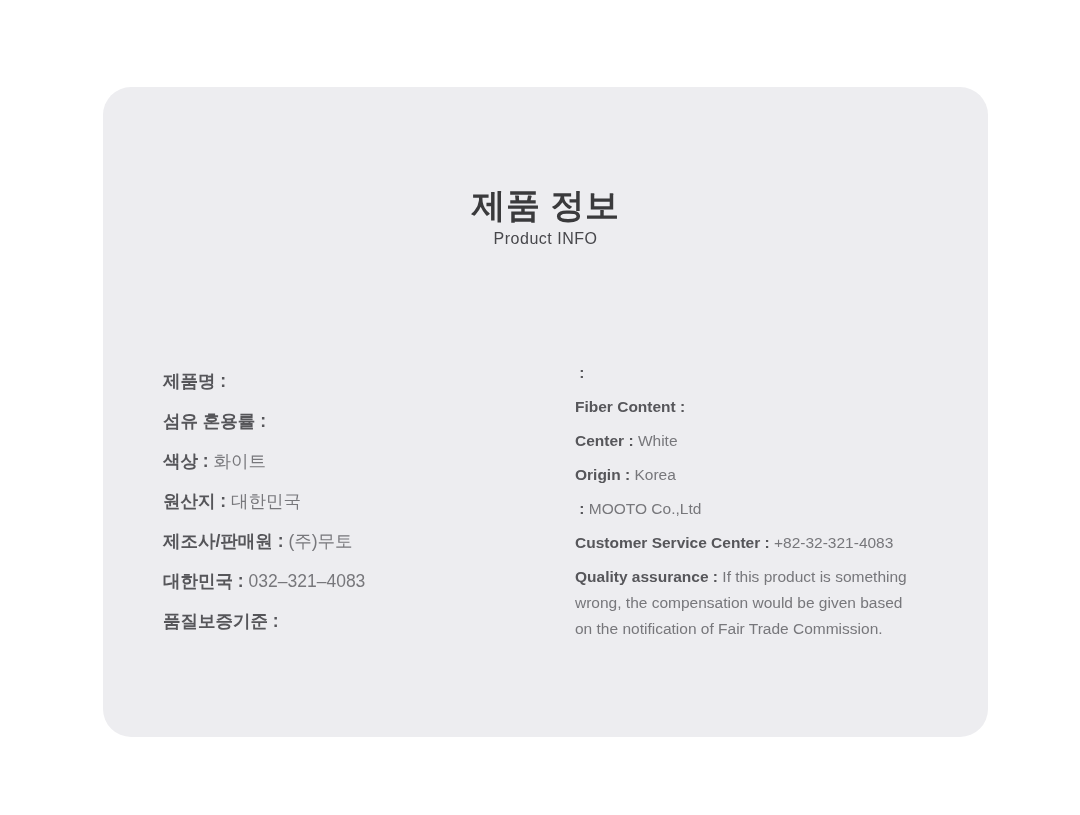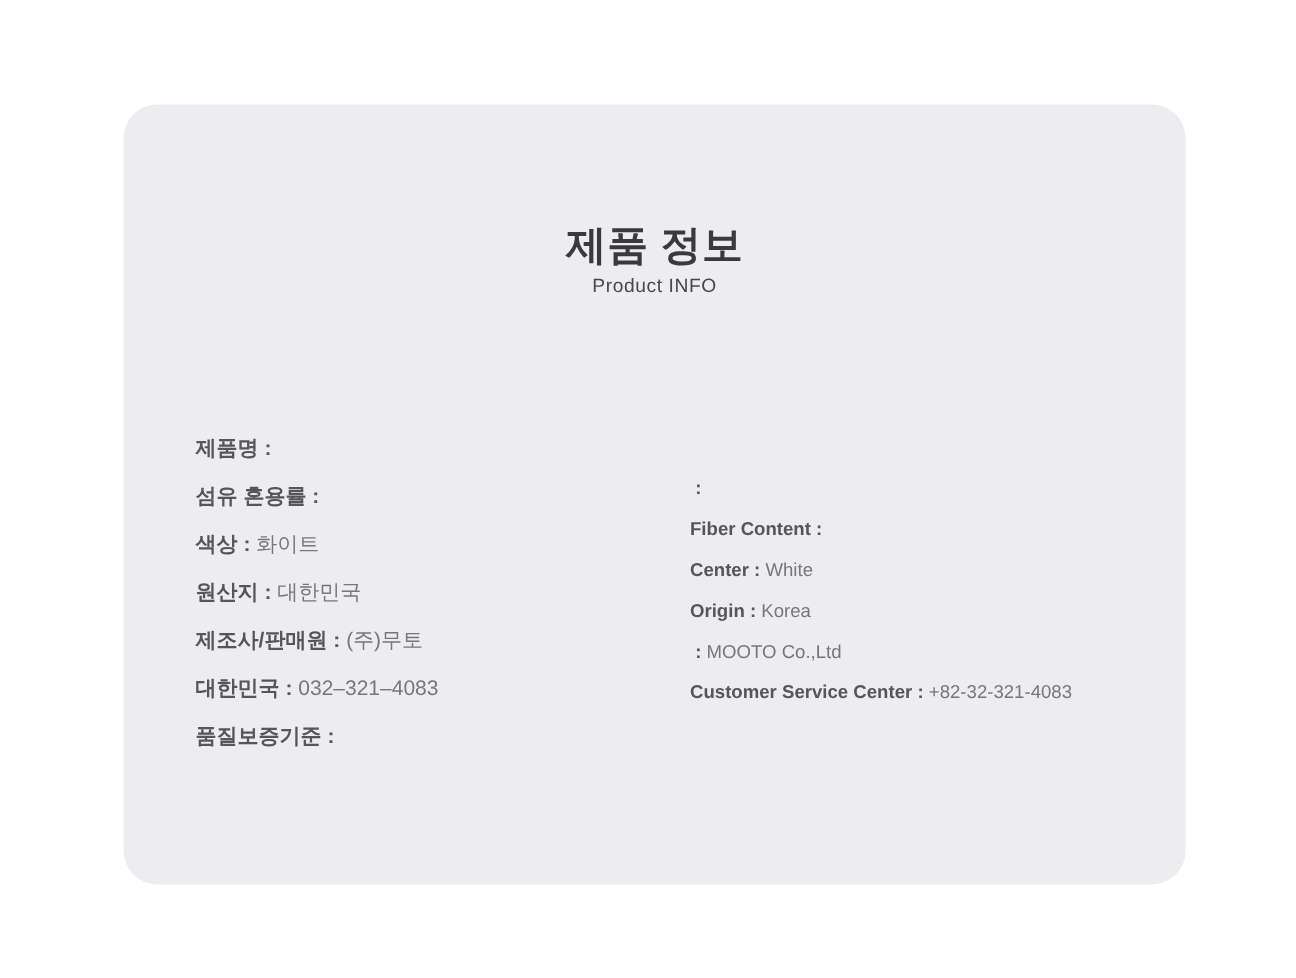--- a/index.html
+++ b/index.html
@@ -160,17 +160,22 @@
         </div>
         <div class="row hang">
             <span class="sep"> : </span>
             <span class="val">MOOTO Co.,Ltd</span>
         </div>
         <div class="row hang">
           <span class="lbl">Customer Service Center</span>
             <span class="sep"> : </span>
             <span class="val">+82-32-321-4083</span>
         </div>
+        <div class="row flow">
+          <span class="lbl">Quality assurance</span><span class="sep"> : </span><span class="val">If this product is something
+wrong, the compensation would be given based
+on the notification of Fair Trade Commission.</span>
+        </div>
       </div>
 
     </div>
   </div>
 </div>
 
 </body></html>

